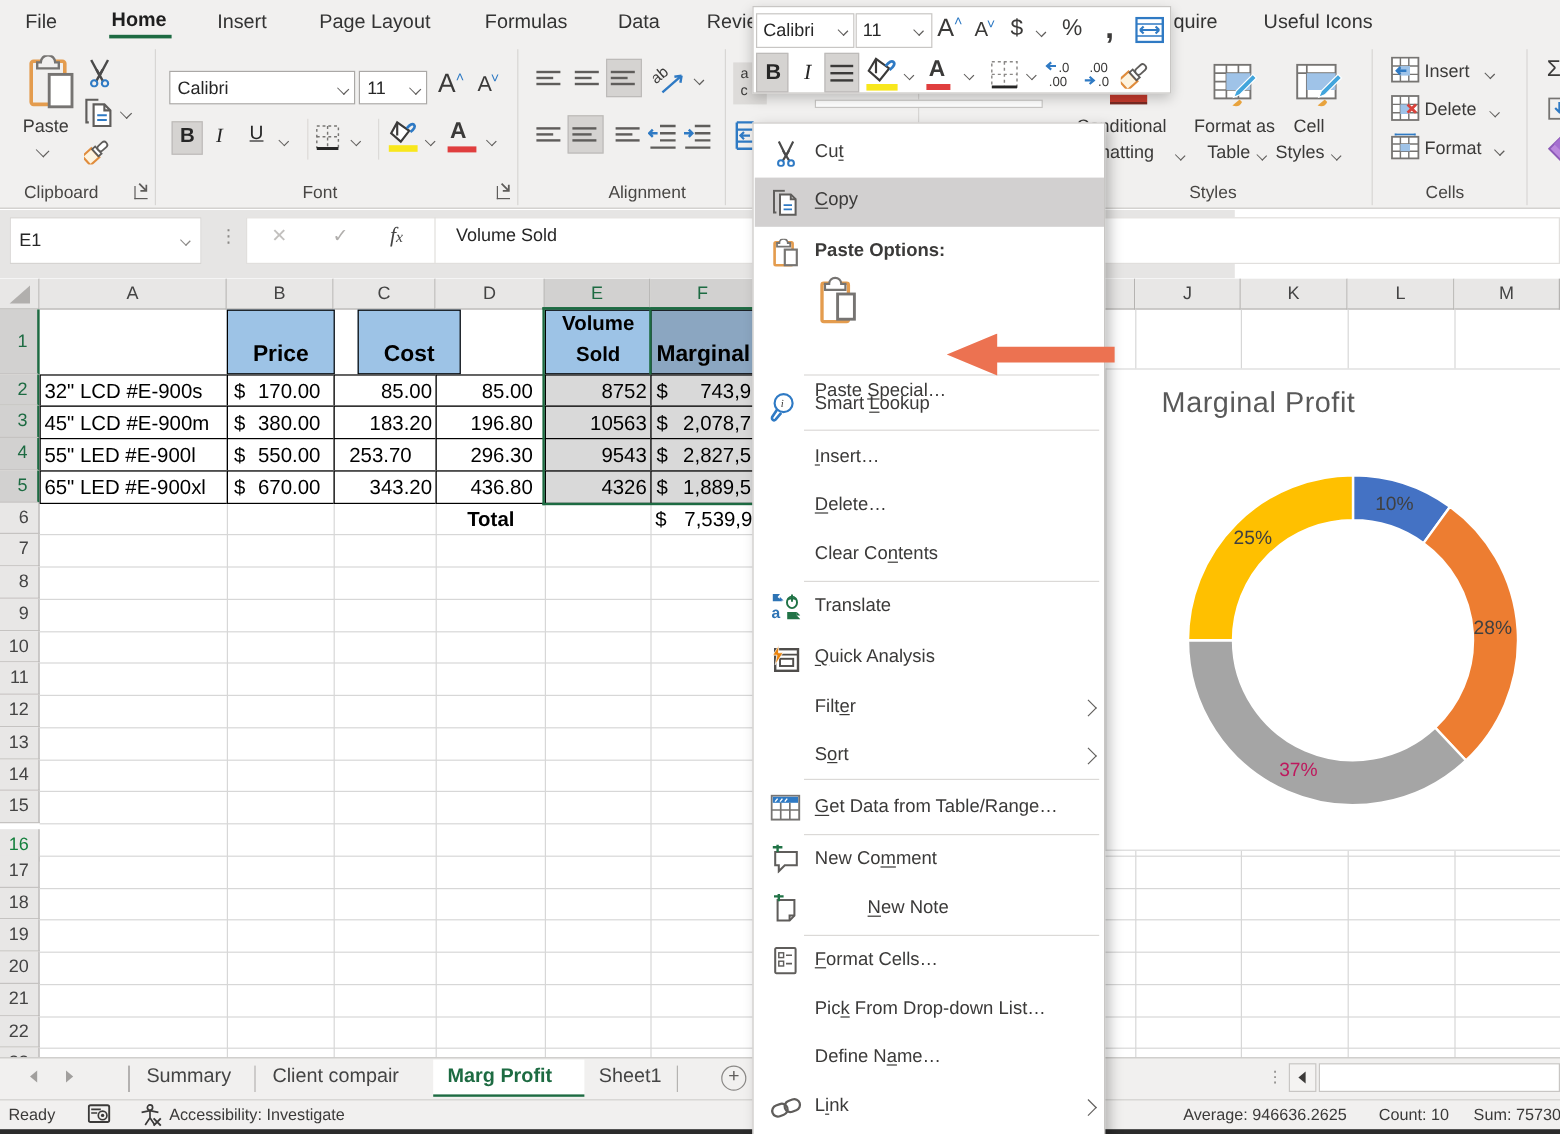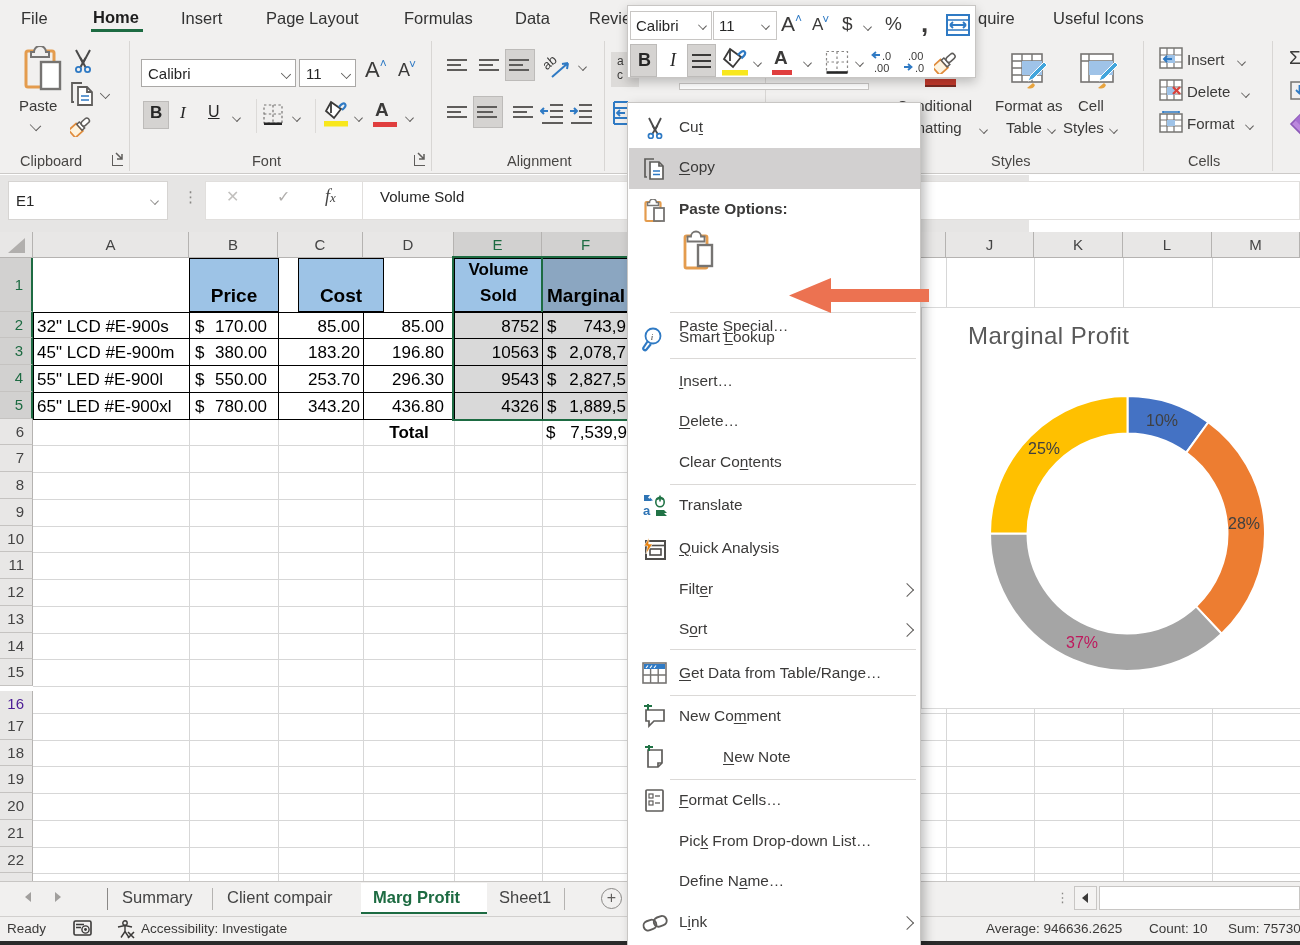--- a/index.html
+++ b/index.html
@@ -278,21 +278,21 @@
 <div class="abs" style="left:0;top:186.5px;width:33px;height:26.8px;background:#e8e7e6;color:#444;border-right:1px solid #b5b3b1;border-bottom:1px solid #c5c3c1;box-sizing:border-box;font-size:15px;text-align:right;padding-right:8px;line-height:26px;">6</div>
 <div class="abs" style="left:0;top:213.2px;width:33px;height:26.8px;background:#e8e7e6;color:#444;border-right:1px solid #b5b3b1;border-bottom:1px solid #c5c3c1;box-sizing:border-box;font-size:15px;text-align:right;padding-right:8px;line-height:26px;">7</div>
 <div class="abs" style="left:0;top:240.0px;width:33px;height:26.8px;background:#e8e7e6;color:#444;border-right:1px solid #b5b3b1;border-bottom:1px solid #c5c3c1;box-sizing:border-box;font-size:15px;text-align:right;padding-right:8px;line-height:26px;">8</div>
 <div class="abs" style="left:0;top:266.8px;width:33px;height:26.8px;background:#e8e7e6;color:#444;border-right:1px solid #b5b3b1;border-bottom:1px solid #c5c3c1;box-sizing:border-box;font-size:15px;text-align:right;padding-right:8px;line-height:26px;">9</div>
 <div class="abs" style="left:0;top:293.5px;width:33px;height:26.8px;background:#e8e7e6;color:#444;border-right:1px solid #b5b3b1;border-bottom:1px solid #c5c3c1;box-sizing:border-box;font-size:15px;text-align:right;padding-right:8px;line-height:26px;">10</div>
 <div class="abs" style="left:0;top:320.2px;width:33px;height:26.8px;background:#e8e7e6;color:#444;border-right:1px solid #b5b3b1;border-bottom:1px solid #c5c3c1;box-sizing:border-box;font-size:15px;text-align:right;padding-right:8px;line-height:26px;">11</div>
 <div class="abs" style="left:0;top:347.0px;width:33px;height:26.8px;background:#e8e7e6;color:#444;border-right:1px solid #b5b3b1;border-bottom:1px solid #c5c3c1;box-sizing:border-box;font-size:15px;text-align:right;padding-right:8px;line-height:26px;">12</div>
 <div class="abs" style="left:0;top:373.8px;width:33px;height:26.8px;background:#e8e7e6;color:#444;border-right:1px solid #b5b3b1;border-bottom:1px solid #c5c3c1;box-sizing:border-box;font-size:15px;text-align:right;padding-right:8px;line-height:26px;">13</div>
 <div class="abs" style="left:0;top:400.5px;width:33px;height:26.8px;background:#e8e7e6;color:#444;border-right:1px solid #b5b3b1;border-bottom:1px solid #c5c3c1;box-sizing:border-box;font-size:15px;text-align:right;padding-right:8px;line-height:26px;">14</div>
 <div class="abs" style="left:0;top:427.2px;width:33px;height:26.8px;background:#e8e7e6;color:#444;border-right:1px solid #b5b3b1;border-bottom:1px solid #c5c3c1;box-sizing:border-box;font-size:15px;text-align:right;padding-right:8px;line-height:26px;">15</div>
-<div class="abs" style="left:0;top:459px;width:33px;height:26.8px;background:#e8e7e6;color:#4c1d95;border-right:1px solid #b5b3b1;border-bottom:1px solid #c5c3c1;box-sizing:border-box;font-size:15px;text-align:right;padding-right:8px;line-height:26px;">16</div>
+<div class="abs" style="left:0;top:459px;width:33px;height:26.8px;background:#e8e7e6;color:#15803d;border-right:1px solid #b5b3b1;border-bottom:1px solid #c5c3c1;box-sizing:border-box;font-size:15px;text-align:right;padding-right:8px;line-height:26px;">16</div>
 <div class="abs" style="left:0;top:480.8px;width:33px;height:26.8px;background:#e8e7e6;color:#444;border-right:1px solid #b5b3b1;border-bottom:1px solid #c5c3c1;box-sizing:border-box;font-size:15px;text-align:right;padding-right:8px;line-height:26px;">17</div>
 <div class="abs" style="left:0;top:507.5px;width:33px;height:26.8px;background:#e8e7e6;color:#444;border-right:1px solid #b5b3b1;border-bottom:1px solid #c5c3c1;box-sizing:border-box;font-size:15px;text-align:right;padding-right:8px;line-height:26px;">18</div>
 <div class="abs" style="left:0;top:534.2px;width:33px;height:26.8px;background:#e8e7e6;color:#444;border-right:1px solid #b5b3b1;border-bottom:1px solid #c5c3c1;box-sizing:border-box;font-size:15px;text-align:right;padding-right:8px;line-height:26px;">19</div>
 <div class="abs" style="left:0;top:561.0px;width:33px;height:26.8px;background:#e8e7e6;color:#444;border-right:1px solid #b5b3b1;border-bottom:1px solid #c5c3c1;box-sizing:border-box;font-size:15px;text-align:right;padding-right:8px;line-height:26px;">20</div>
 <div class="abs" style="left:0;top:587.8px;width:33px;height:26.8px;background:#e8e7e6;color:#444;border-right:1px solid #b5b3b1;border-bottom:1px solid #c5c3c1;box-sizing:border-box;font-size:15px;text-align:right;padding-right:8px;line-height:26px;">21</div>
 <div class="abs" style="left:0;top:614.5px;width:33px;height:26.8px;background:#e8e7e6;color:#444;border-right:1px solid #b5b3b1;border-bottom:1px solid #c5c3c1;box-sizing:border-box;font-size:15px;text-align:right;padding-right:8px;line-height:26px;">22</div>
 <div class="abs" style="left:0;top:641.2px;width:33px;height:26.8px;background:#e8e7e6;color:#444;border-right:1px solid #b5b3b1;border-bottom:1px solid #c5c3c1;box-sizing:border-box;font-size:15px;text-align:right;padding-right:8px;line-height:26px;">23</div>
 <div class="abs" style="left:189px;top:26px;width:1px;height:626px;background:#d7d7d7;"></div>
 <div class="abs" style="left:278px;top:26px;width:1px;height:626px;background:#d7d7d7;"></div>
 <div class="abs" style="left:363px;top:26px;width:1px;height:626px;background:#d7d7d7;"></div>
@@ -383,31 +383,31 @@
     <div class="abs" style="left:454px;top:80.2px;width:89px;height:27.8px;background:#d9d9d9;border:1px solid #000;box-sizing:border-box;line-height:27px;text-align:right;padding-right:3px;">10563</div>
     <div class="abs" style="left:542px;top:80.2px;width:88px;height:27.8px;background:#d9d9d9;border:1px solid #000;box-sizing:border-box;line-height:27px;">
       <span style="position:absolute;left:4px;">$</span>
       <span style="position:absolute;right:3px;">2,078,7</span>
     </div>
     <div class="abs" style="left:33px;top:107.0px;width:157px;height:27.8px;background:#fff;border:1px solid #000;box-sizing:border-box;line-height:27px;padding-left:3px;">55" LED #E-900l</div>
     <div class="abs" style="left:189px;top:107.0px;width:90px;height:27.8px;background:#fff;border:1px solid #000;box-sizing:border-box;line-height:27px;">
       <span style="position:absolute;left:5px;">$</span>
       <span style="position:absolute;right:11px;">550.00</span>
     </div>
-    <div class="abs" style="left:278px;top:107.0px;width:86px;height:27.8px;background:#fff;border:1px solid #000;box-sizing:border-box;line-height:27px;text-align:right;padding-right:3px;">253.70</div>
+    <div class="abs" style="left:278px;top:107.0px;width:86px;height:27.8px;background:#fff;border:1px solid #000;box-sizing:border-box;line-height:27px;text-align:right;padding-right:20px;">253.70</div>
     <div class="abs" style="left:363px;top:107.0px;width:92px;height:27.8px;background:#fff;border:1px solid #000;box-sizing:border-box;line-height:27px;text-align:right;padding-right:10px;">296.30</div>
     <div class="abs" style="left:454px;top:107.0px;width:89px;height:27.8px;background:#d9d9d9;border:1px solid #000;box-sizing:border-box;line-height:27px;text-align:right;padding-right:3px;">9543</div>
     <div class="abs" style="left:542px;top:107.0px;width:88px;height:27.8px;background:#d9d9d9;border:1px solid #000;box-sizing:border-box;line-height:27px;">
       <span style="position:absolute;left:4px;">$</span>
       <span style="position:absolute;right:3px;">2,827,5</span>
     </div>
     <div class="abs" style="left:33px;top:133.8px;width:157px;height:27.8px;background:#fff;border:1px solid #000;box-sizing:border-box;line-height:27px;padding-left:3px;">65" LED #E-900xl</div>
     <div class="abs" style="left:189px;top:133.8px;width:90px;height:27.8px;background:#fff;border:1px solid #000;box-sizing:border-box;line-height:27px;">
       <span style="position:absolute;left:5px;">$</span>
-      <span style="position:absolute;right:11px;">780.00</span>
+      <span style="position:absolute;right:11px;">670.00</span>
     </div>
     <div class="abs" style="left:278px;top:133.8px;width:86px;height:27.8px;background:#fff;border:1px solid #000;box-sizing:border-box;line-height:27px;text-align:right;padding-right:3px;">343.20</div>
     <div class="abs" style="left:363px;top:133.8px;width:92px;height:27.8px;background:#fff;border:1px solid #000;box-sizing:border-box;line-height:27px;text-align:right;padding-right:10px;">436.80</div>
     <div class="abs" style="left:454px;top:133.8px;width:89px;height:27.8px;background:#d9d9d9;border:1px solid #000;box-sizing:border-box;line-height:27px;text-align:right;padding-right:3px;">4326</div>
     <div class="abs" style="left:542px;top:133.8px;width:88px;height:27.8px;background:#d9d9d9;border:1px solid #000;box-sizing:border-box;line-height:27px;">
       <span style="position:absolute;left:4px;">$</span>
       <span style="position:absolute;right:3px;">1,889,5</span>
     </div>
     <div class="abs" style="left:363px;top:160.5px;width:92px;height:26.8px;font-weight:bold;text-align:center;line-height:27px;">Total</div>
     <div class="abs" style="left:542px;top:160.5px;width:88px;height:26.8px;line-height:27px;">

